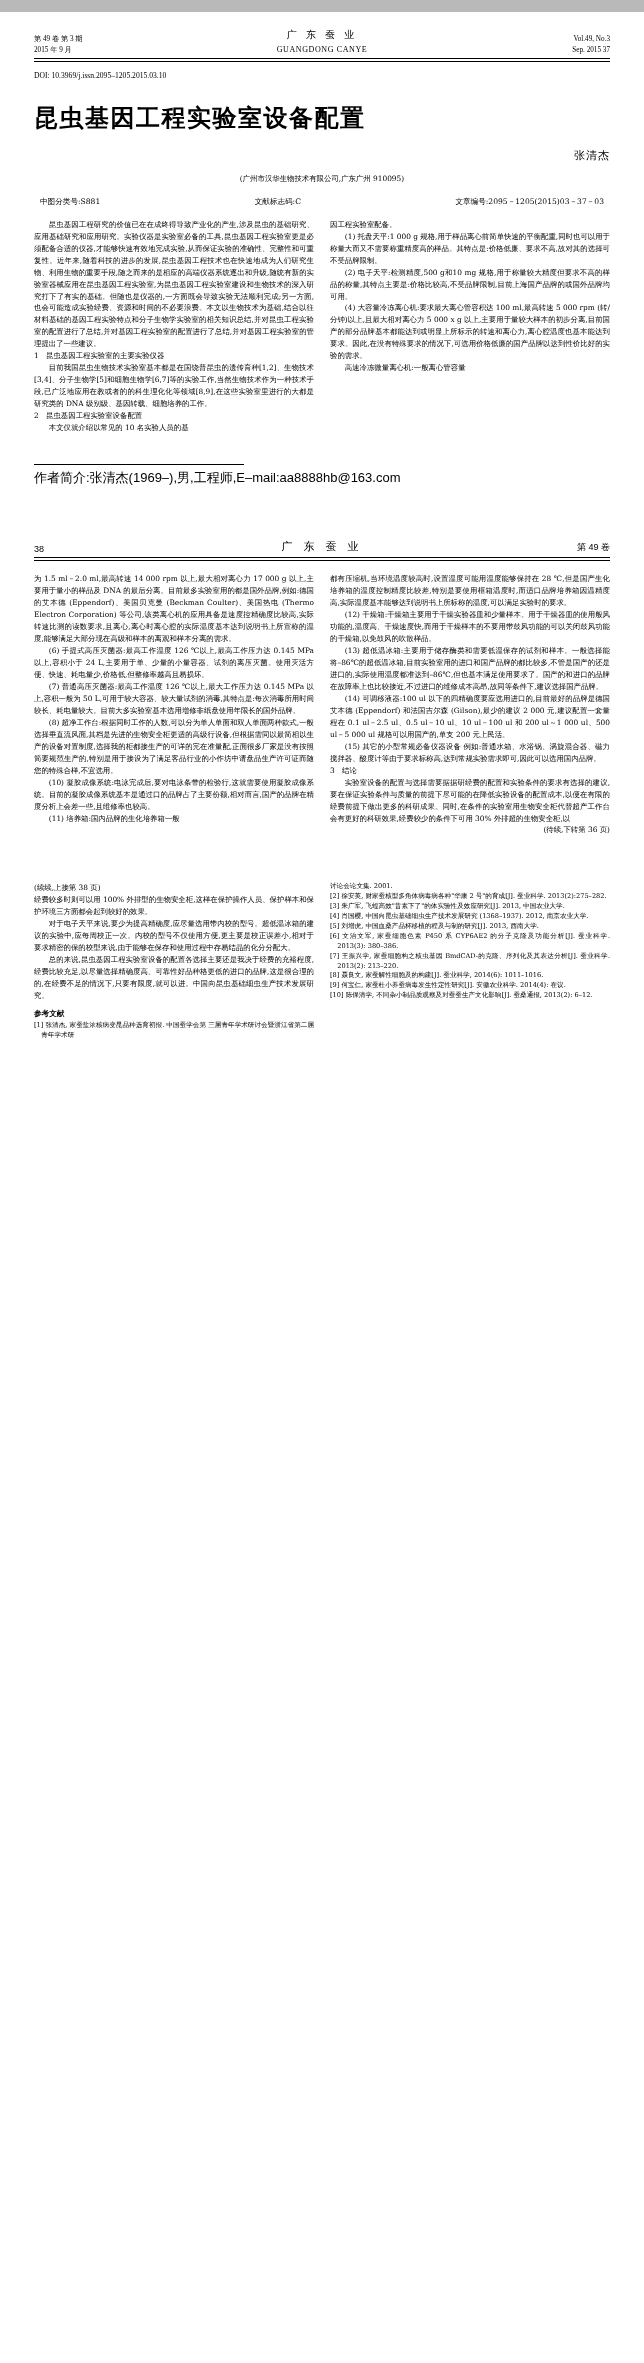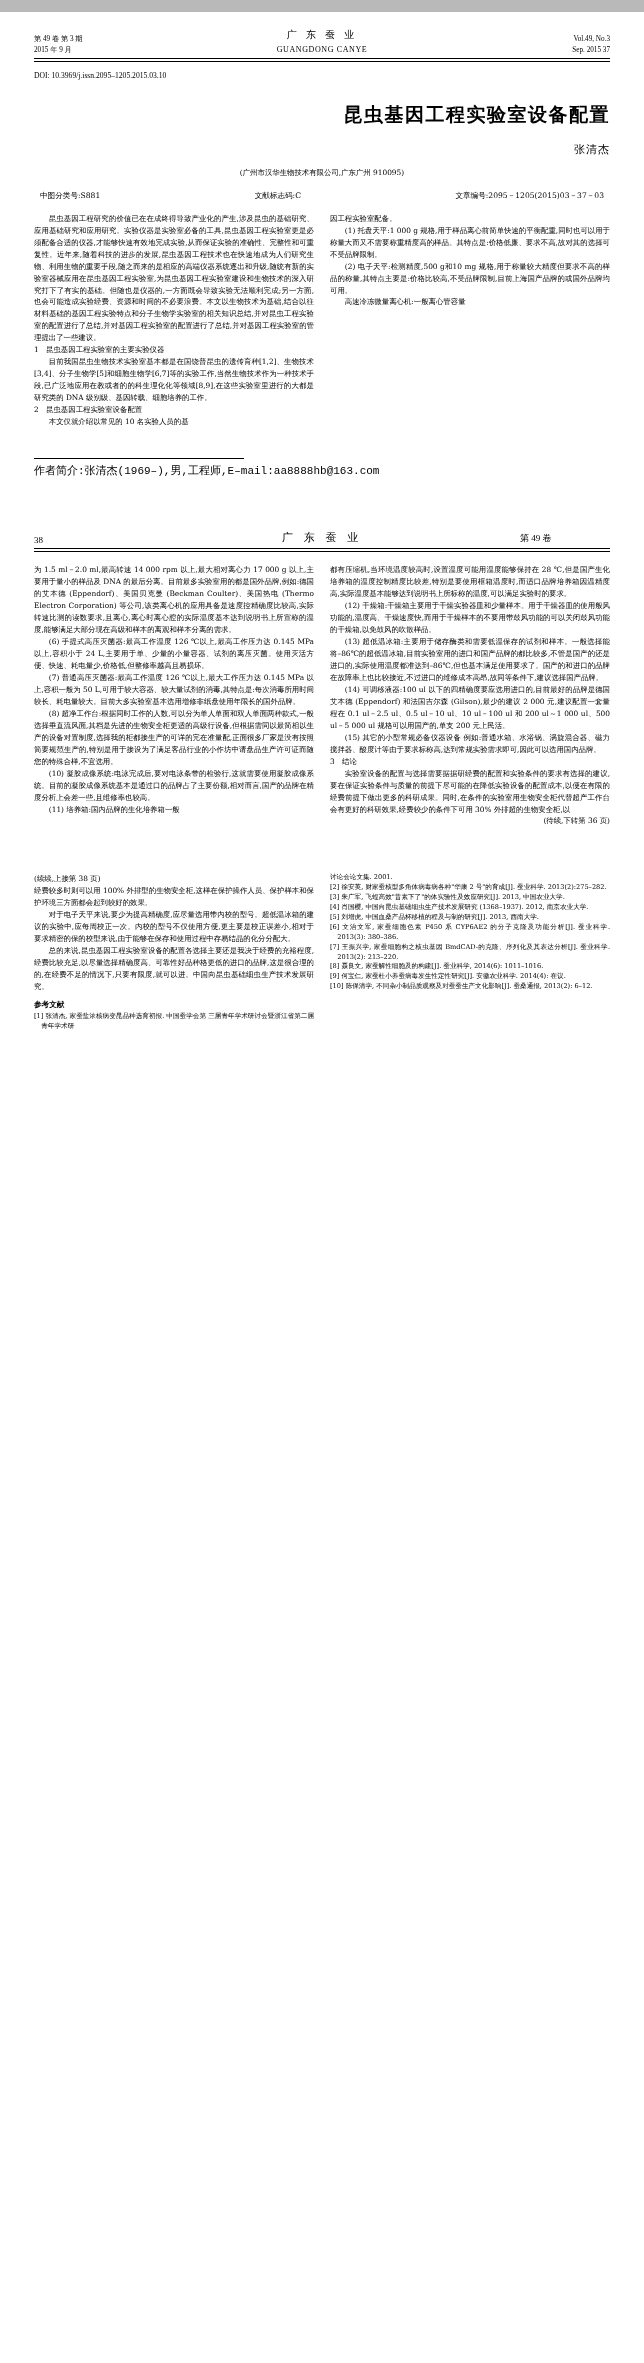--- a/index.html
+++ b/index.html
@@ -63,22 +63,22 @@
   .rule.thin {
     border-top: 0.7px solid #000;
     margin-top: 1.5px;
   }
   .doi {
     font-size: 7.6px;
     margin-top: 9px;
     font-family: Liberation Serif, serif;
   }
   h1.title {
-    text-align: right;
-    font-size: 19px;
+    text-align: left;
+    font-size: 24px;
     font-weight: bold;
     letter-spacing: 1.5px;
     margin: 22px 0 0 0;
     font-family: "DejaVu Serif", serif;
   }
   .author {
     text-align: right;
     font-size: 11px;
     margin-top: 14px;
     letter-spacing: 1px;
@@ -115,49 +115,49 @@
     margin: 0;
     text-indent: 2em;
   }
   .col p.noind {
     text-indent: 0;
   }
   .col p.sec {
     text-indent: 0;
   }
   .bio {
-    font-size: 11px;
+    font-size: 13px;
     margin-top: 30px;
-    font-family: Liberation Mono, monospace;
+    font-family: Liberation Sans, sans-serif;
   }
   .bio .line {
     border-top: 0.7px solid #000;
     width: 210px;
     margin-bottom: 4px;
   }
   
   .runhead2 {
     display: flex;
     align-items: flex-end;
     justify-content: space-between;
     padding-top: 18px;
     font-size: 9px;
-    font-family: Liberation Serif, serif;
+    font-family: Liberation Sans, sans-serif;
   }
   .runhead2 .c {
     flex: 1;
     text-align: center;
     font-size: 11px;
     letter-spacing: 4px;
   }
   .runhead2 .l, .runhead2 .r {
     width: 90px;
   }
   .runhead2 .r {
-    text-align: left;
+    text-align: right;
   }
   .pagebreak {
     height: 34px;
   }
   .contmark {
     font-size: 7.4px;
     font-family: "DejaVu Serif", serif;
     margin-bottom: 4px;
   }
   .refs-title {
@@ -218,20 +218,21 @@
         <p>昆虫基因工程研究的价值已在在成终得导致产业化的产生,涉及昆虫的基础研究、应用基础研究和应用研究。实验仪器是实验室必备的工具,昆虫基因工程实验室更是必须配备合适的仪器,才能够快速有效地完成实验,从而保证实验的准确性、完整性和可重复性。近年来,随着科技的进步的发展,昆虫基因工程技术也在快速地成为人们研究生物、利用生物的重要手段,随之而来的是相应的高端仪器系统逐出和升级,随统有新的实验室器械应用在昆虫基因工程实验室,为昆虫基因工程实验室建设和生物技术的深入研究打下了有实的基础。但随也是仪器的,一方面既会导致实验无法顺利完成;另一方面,也会可能造成实验经费、资源和时间的不必要浪费。本文以生物技术为基础,结合以往材料基础的基因工程实验特点和分子生物学实验室的相关知识总结,并对昆虫工程实验室的配置进行了总结,并对基因工程实验室的配置进行了总结,并对基因工程实验室的管理提出了一些建议。</p>
         <p class="sec">1　昆虫基因工程实验室的主要实验仪器</p>
         <p>目前我国昆虫生物技术实验室基本都是在国饶普昆虫的遗传育种[1,2]、生物技术[3,4]、分子生物学[5]和细胞生物学[6,7]等的实验工作,当然生物技术作为一种技术手段,已广泛地应用在教或者的的科生理化化等领域[8,9],在这些实验室里进行的大都是研究类的 DNA 级别级、基因转载、细胞培养的工作。</p>
         <p class="sec">2　昆虫基因工程实验室设备配置</p>
         <p>本文仅就介绍以常见的 10 名实验人员的基</p>
       </div>
       <div class="col">
         <p class="noind">因工程实验室配备。</p>
         <p>(1) 托盘天平:1 000 g 规格,用于样品离心前简单快速的平衡配重,同时也可以用于称量大而又不需要称重精度高的样品。其特点是:价格低廉、要求不高,故对其的选择可不受品牌限制。</p>
         <p>(2) 电子天平:检测精度,500 g和10 mg 规格,用于称量较大精度但要求不高的样品的称量,其特点主要是:价格比较高,不受品牌限制,目前上海国产品牌的或国外品牌均可用。</p>
+        <p>(4) 大容量冷冻离心机:要求最大离心管容积达 100 ml,最高转速 5 000 rpm (转/分钟)以上,且最大相对离心力 5 000 x g 以上,主要用于量较大样本的初步分离,目前国产的部分品牌基本都能达到或明显上所标示的转速和离心力,离心腔温度也基本能达到要求。因此,在没有特殊要求的情况下,可选用价格低廉的国产品牌以达到性价比好的实验的需求。</p>
         <p>高速冷冻微量离心机:一般离心管容量</p>
       </div>
     </div>
 
     <div class="bio">
       <div class="line"></div>
       <div>作者简介:张清杰(1969–),男,工程师,E–mail:aa8888hb@163.com</div>
     </div>
   </div>
 

